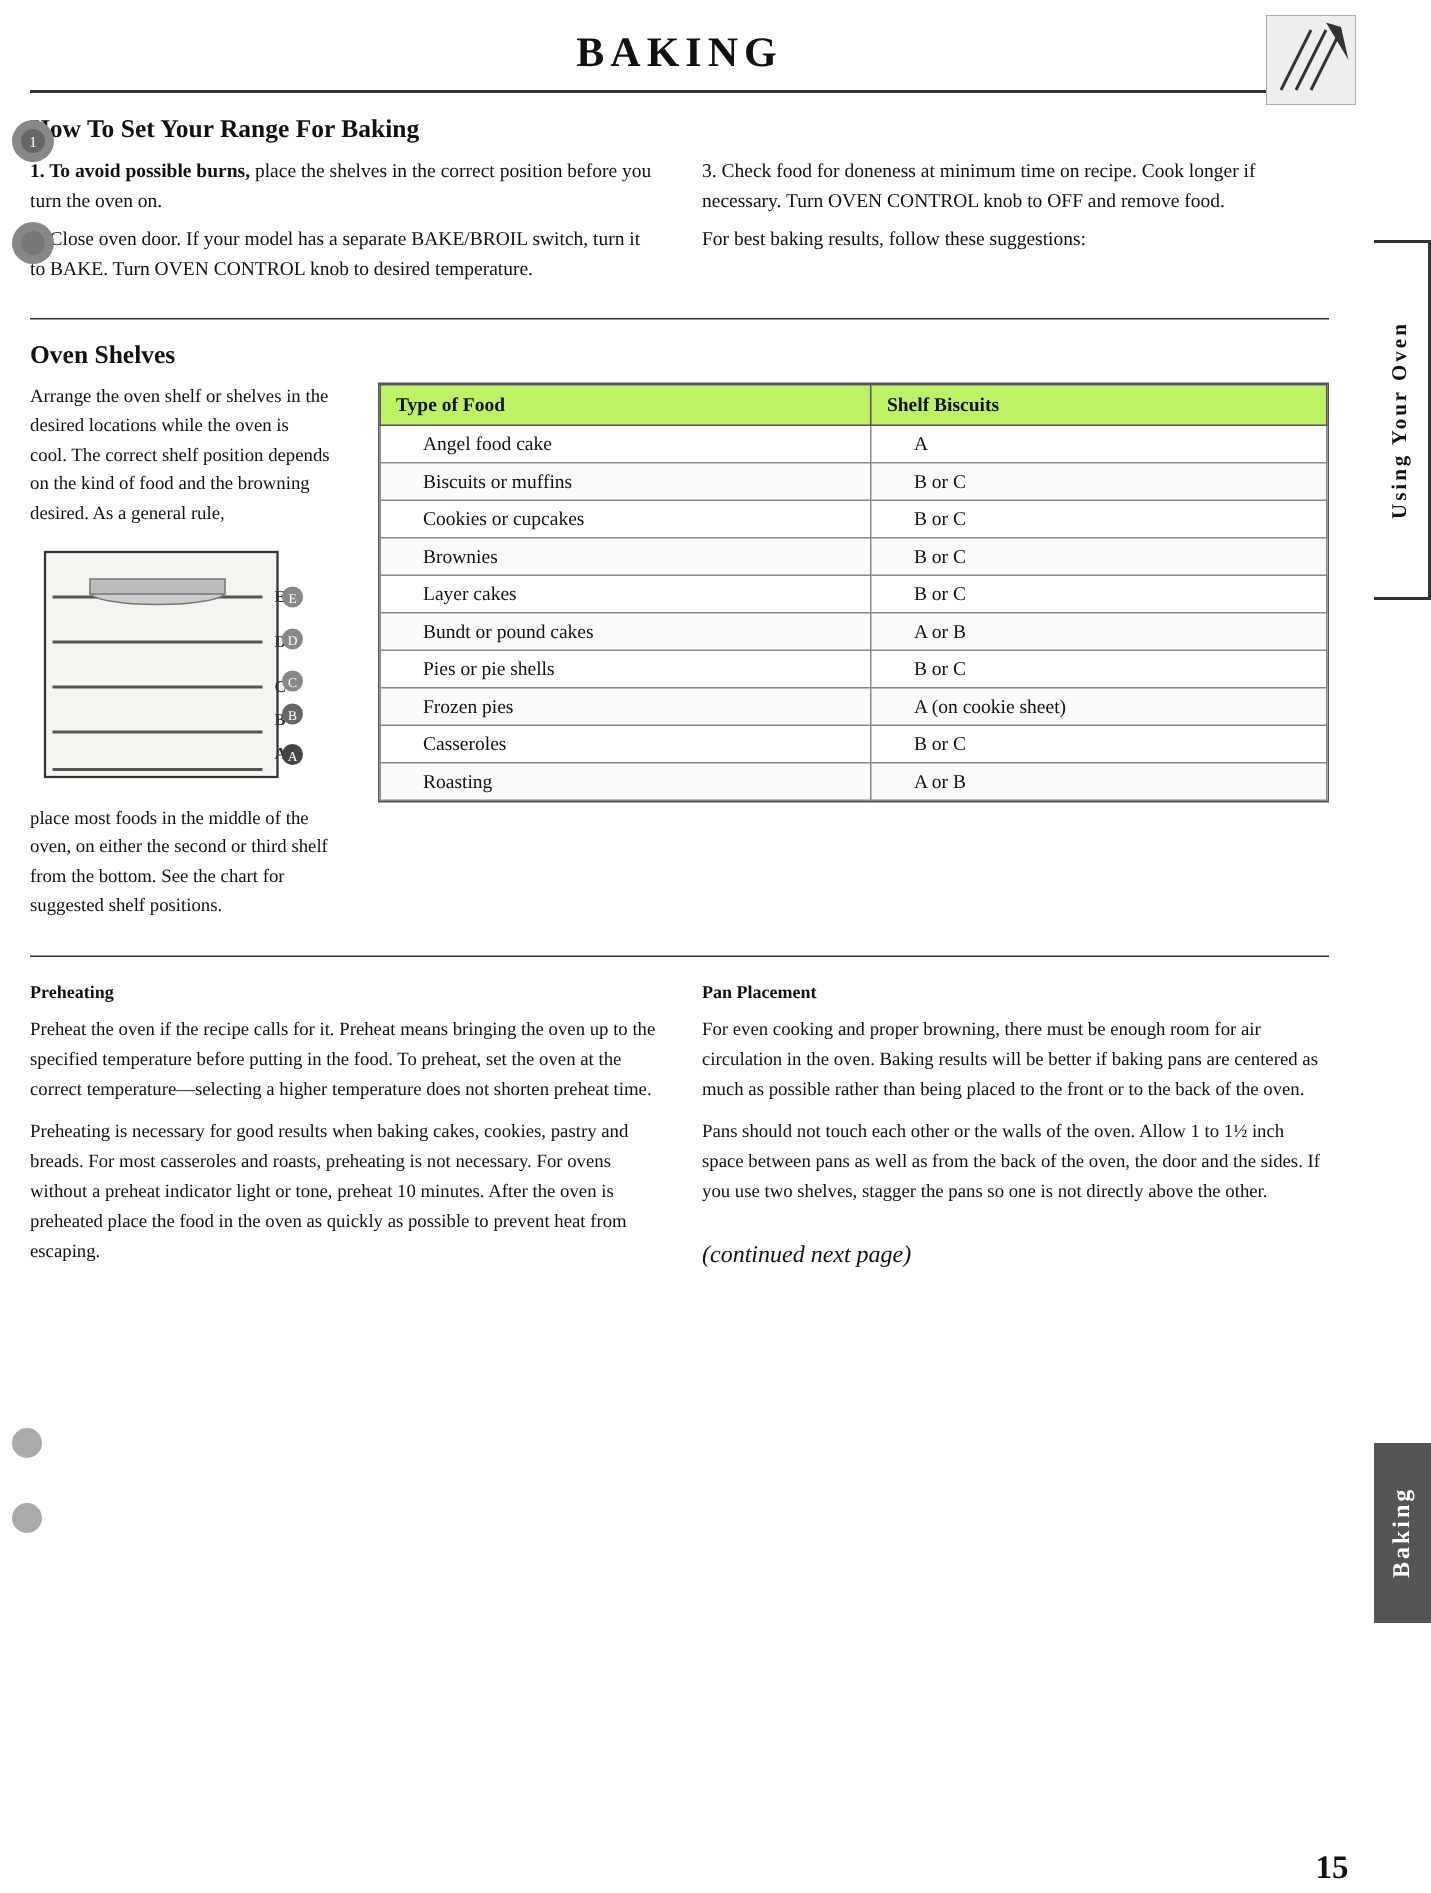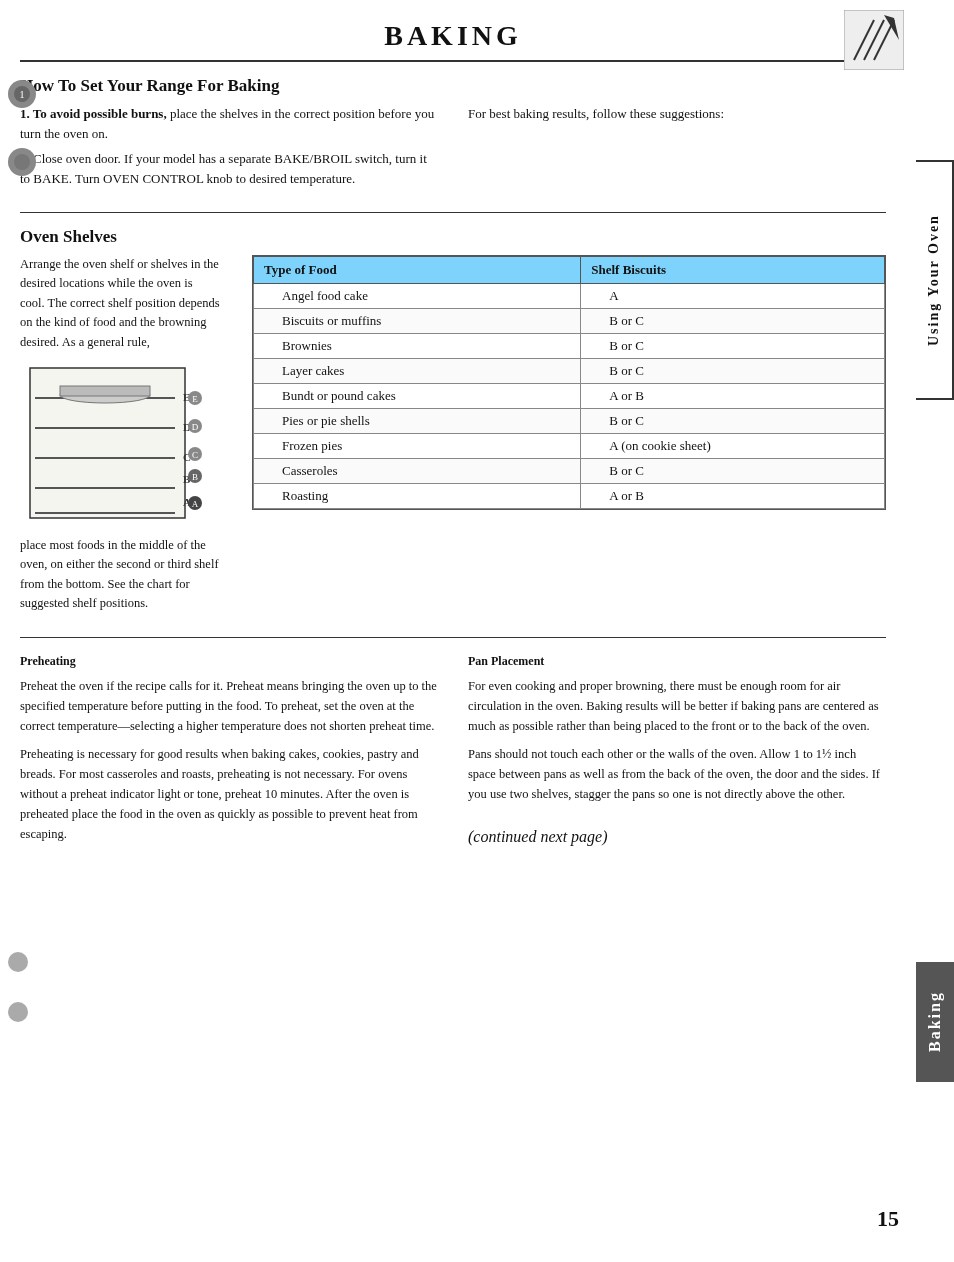--- a/index.html
+++ b/index.html
@@ -160,21 +160,21 @@
       border: 1.5px solid #555;
     }
 
     .shelf-table {
       width: 100%;
       border-collapse: collapse;
       font-size: 13px;
     }
 
     .shelf-table th {
-      background: #7dd3fc;
+      background: #bef264;
       font-weight: bold;
       padding: 5px 10px;
       border: 1.5px solid #555;
       text-align: left;
     }
 
     .shelf-table td {
       padding: 4px 28px;
       border: 1px solid #888;
     }
@@ -206,21 +206,21 @@
     .continued-note {
       font-style: italic;
       font-size: 16px;
       text-align: left;
       margin-top: 24px;
     }
 
     
     .page-number {
       position: absolute;
-      bottom: 30px;
+      bottom: 4px;
       right: 55px;
       font-size: 22px;
       font-weight: bold;
     }
 
     
     .left-icons {
       position: absolute;
       left: 8px;
       top: 80px;
@@ -297,20 +297,21 @@
     <div class="how-to-section">
       <h2 class="section-heading">How To Set Your Range For Baking</h2>
       <div class="how-to-grid">
         <div class="how-to-left">
           <p>
             <strong>1. To avoid possible burns,</strong><span> place the shelves in the correct position before you turn the oven on.</span>
           </p>
           <p>2. Close oven door. If your model has a separate BAKE/BROIL switch, turn it to BAKE. Turn OVEN CONTROL knob to desired temperature.</p>
         </div>
         <div class="how-to-right">
+          <p>3. Check food for doneness at minimum time on recipe. Cook longer if necessary. Turn OVEN CONTROL knob to OFF and remove food.</p>
           <p>For best baking results, follow these suggestions:</p>
         </div>
       </div>
     </div>
 
     <hr class="section-divider">
 
     <div class="oven-shelves-section">
       <h2 class="section-heading">Oven Shelves</h2>
       <div class="oven-shelves-grid">
@@ -366,20 +367,24 @@
               <tbody id="shelf-table-body">
               <tr>
                     <td>Angel food cake</td>
                     <td>A</td>
                   </tr>
                   <tr>
                     <td>Biscuits or muffins</td>
                     <td>B or C</td>
                   </tr>
                   <tr>
+                    <td>Cookies or cupcakes</td>
+                    <td>B or C</td>
+                  </tr>
+                  <tr>
                     <td>Brownies</td>
                     <td>B or C</td>
                   </tr>
                   <tr>
                     <td>Layer cakes</td>
                     <td>B or C</td>
                   </tr>
                   <tr>
                     <td>Bundt or pound cakes</td>
                     <td>A or B</td>

